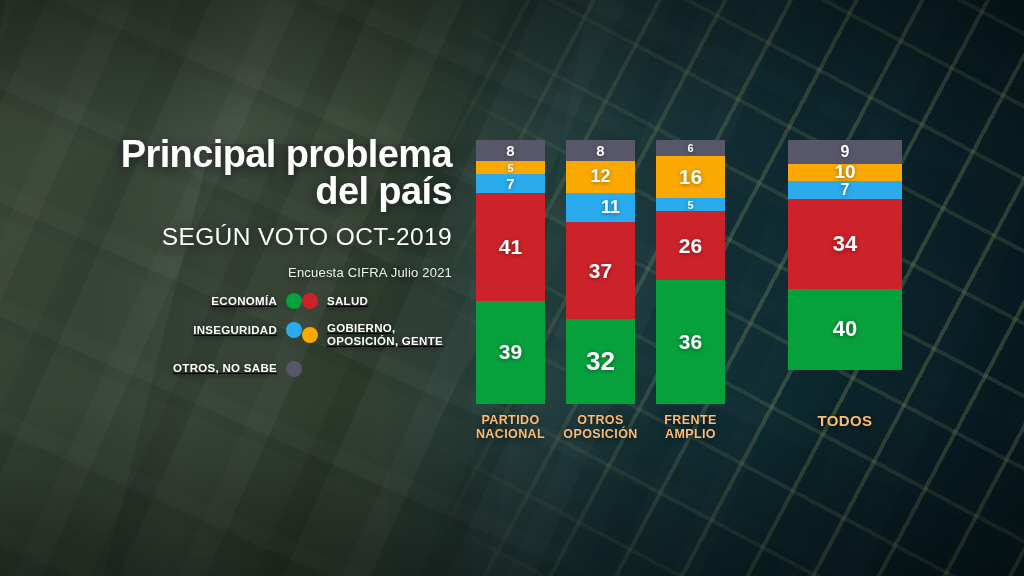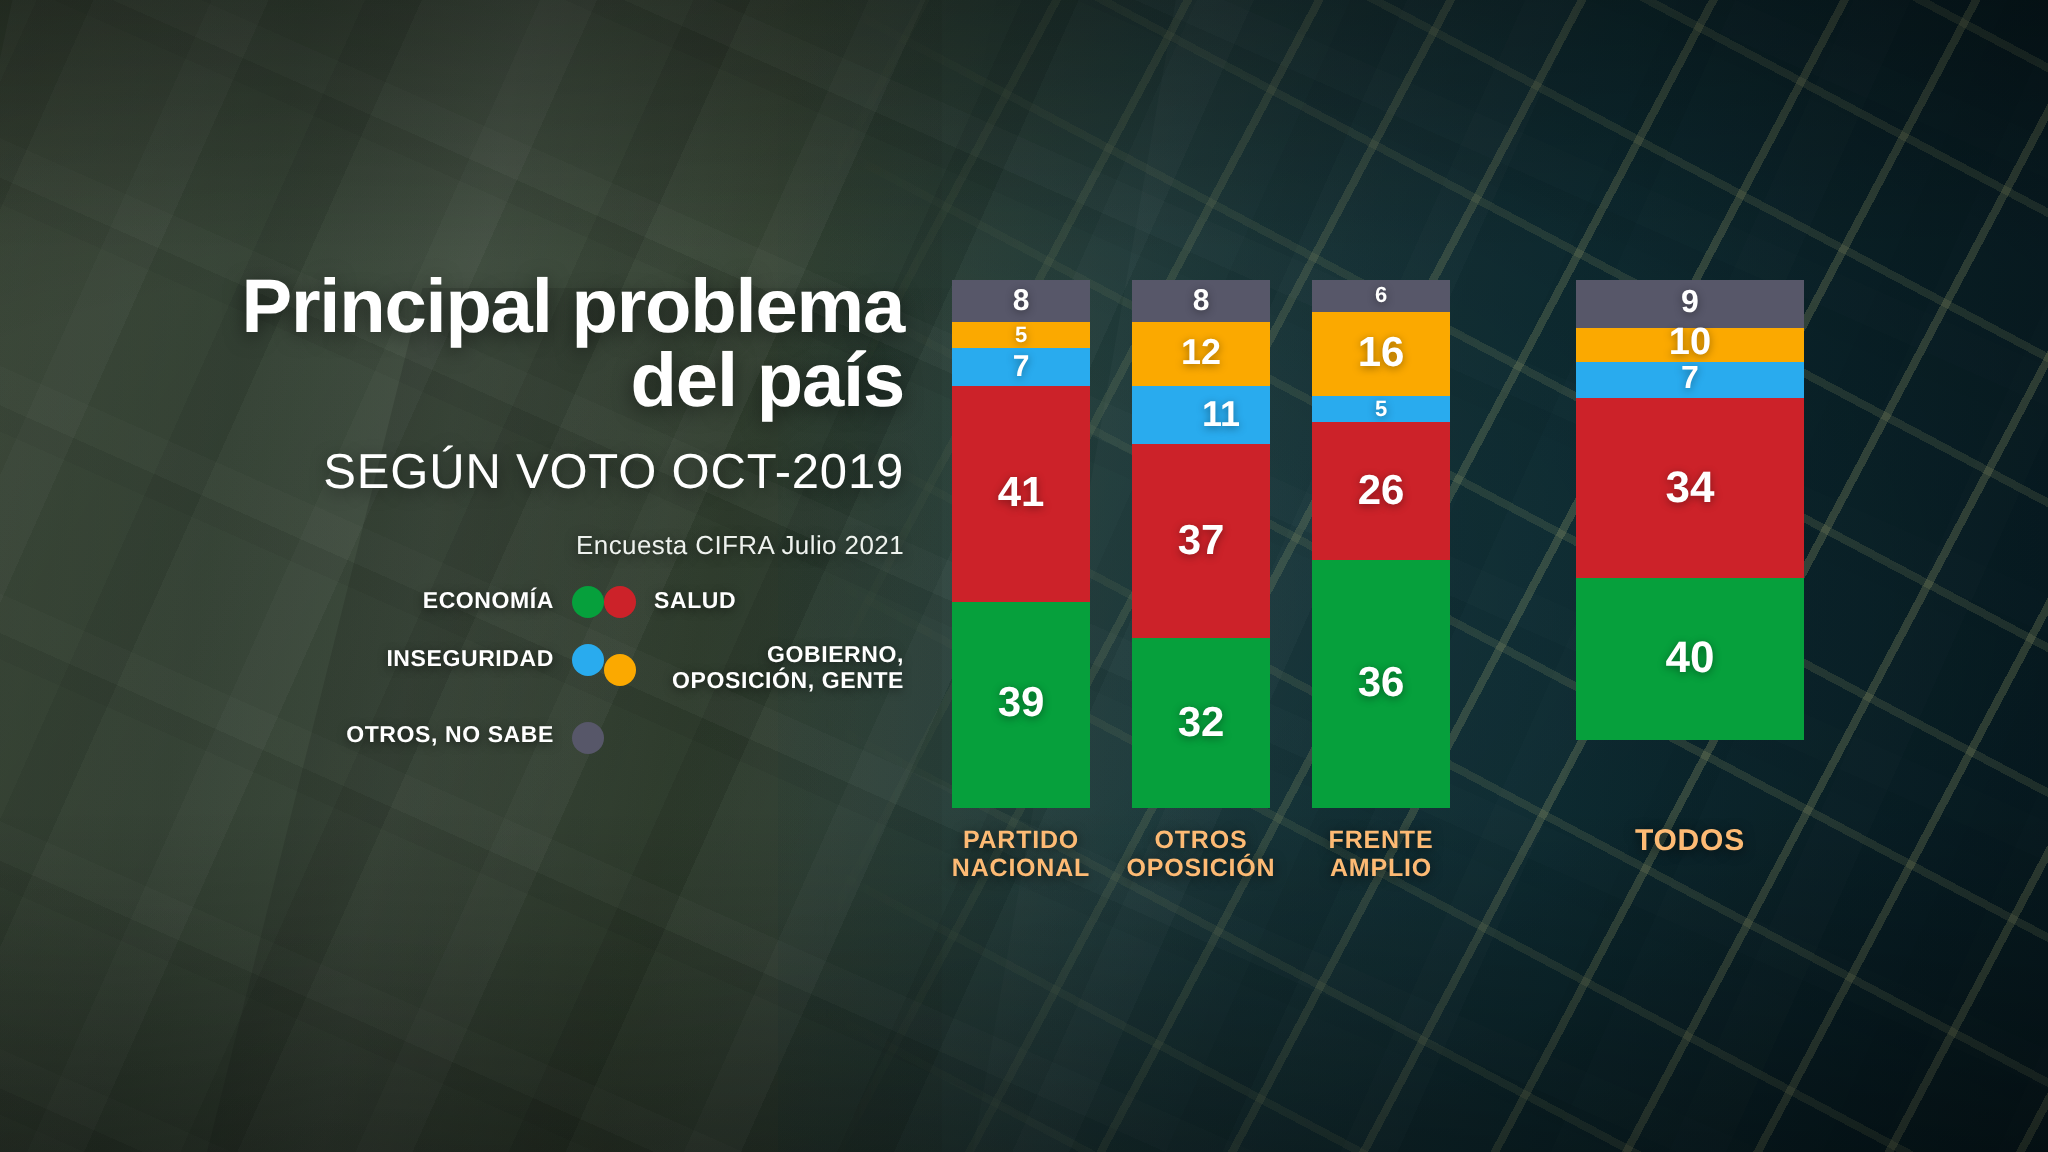--- a/index.html
+++ b/index.html
@@ -128,28 +128,28 @@
     margin-top:14px;
     color:#eef2ee;
     font-size:13px;
     letter-spacing:0.2px;
     text-shadow:0 1px 6px rgba(0,0,0,0.55);
   }
 
   
   .legend { position:absolute; left:150px; top:293px; width:302px; }
   .legend-row { display:flex; align-items:flex-start; margin-bottom:13px; }
-  .legend-cell { display:flex; align-items:center; }
+  .legend-cell { display:flex; align-items:center;text-decoration:underline; }
   .legend-cell.left { width:152px; justify-content:flex-end; }
   .legend-cell.right { flex:1; }
   .legend-label {
     color:#ffffff; font-size:11.5px; font-weight:bold; letter-spacing:0.3px;
     text-shadow:0 1px 5px rgba(0,0,0,0.55); line-height:1.12;
   }
-  .legend-label.r { text-align:right; }
+  .legend-label.r { text-align:left; }
   .dot { width:16px; height:16px; border-radius:50%; flex:0 0 auto; }
   .legend-cell.left .dot { margin-left:9px; }
   .legend-cell.right .dot { margin-right:9px; }
 
   
   #chart { position:absolute; left:0; top:0; width:1024px; height:576px; }
   .bar-group { position:absolute; bottom:172px; }
   .bar { position:relative; width:100%; display:flex; flex-direction:column; }
   .seg {
     position:relative;
@@ -238,21 +238,21 @@
           <div>PARTIDO</div>
           <div>NACIONAL</div>
         </div>
       </div>
       <div class="bar-group" style="left: 566px; width: 69px; bottom: 172px;">
         <div class="bar" style="height: 264px;">
           <div class="seg" style="height: 21.12px; background: rgb(87, 87, 105); font-size: 15px;">8</div>
           <div class="seg" style="height: 31.68px; background: rgb(251, 169, 0); font-size: 18px;">12</div>
           <div class="seg" style="height: 29.04px; background: rgb(41, 171, 238); font-size: 18px; padding-left: 20px;">11</div>
           <div class="seg" style="height: 97.68px; background: rgb(204, 34, 41); font-size: 21px;">37</div>
-          <div class="seg" style="height: 84.48px; background: rgb(6, 160, 60); font-size: 21px;">32</div>
+          <div class="seg" style="height: 84.48px; background: rgb(6, 160, 60); font-size: 26px;">32</div>
         </div>
         <div class="bar-caption">
           <div>OTROS</div>
           <div>OPOSICIÓN</div>
         </div>
       </div>
       <div class="bar-group" style="left: 656px; width: 69px; bottom: 172px;">
         <div class="bar" style="height: 264px;">
           <div class="seg" style="height: 15.84px; background: rgb(87, 87, 105); font-size: 11px;">6</div>
           <div class="seg" style="height: 42.24px; background: rgb(251, 169, 0); font-size: 21px;">16</div>

